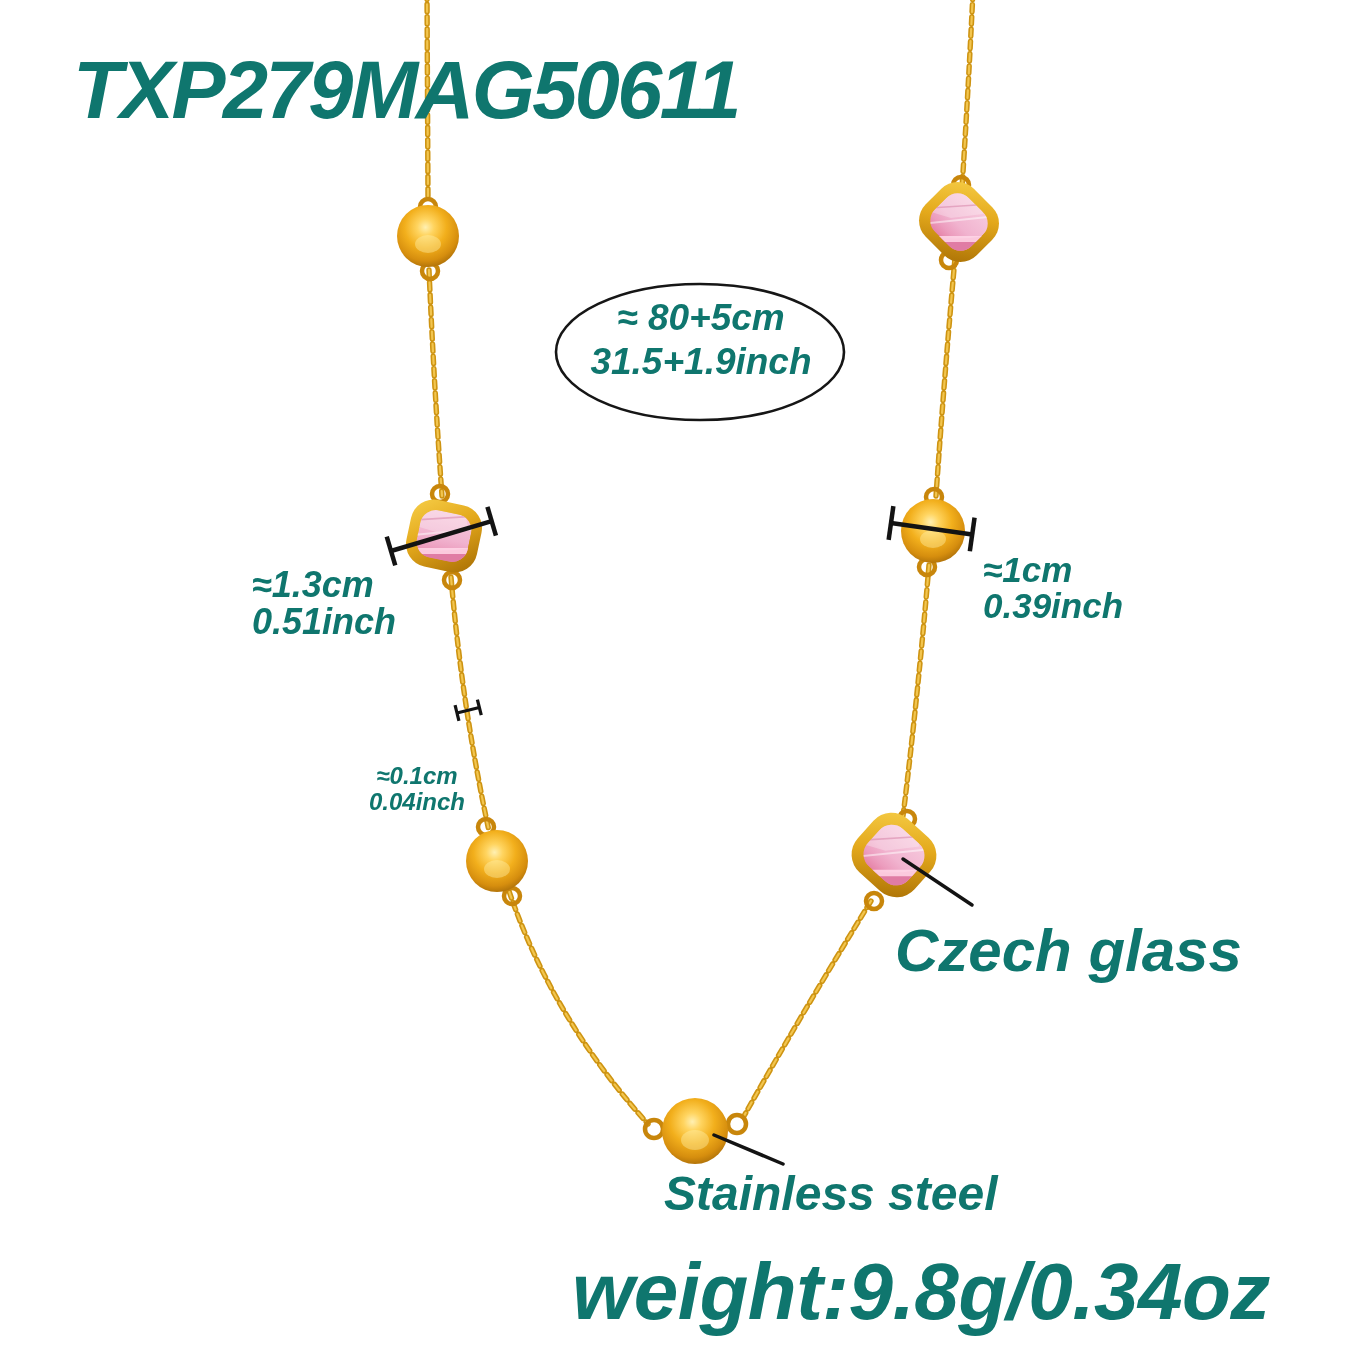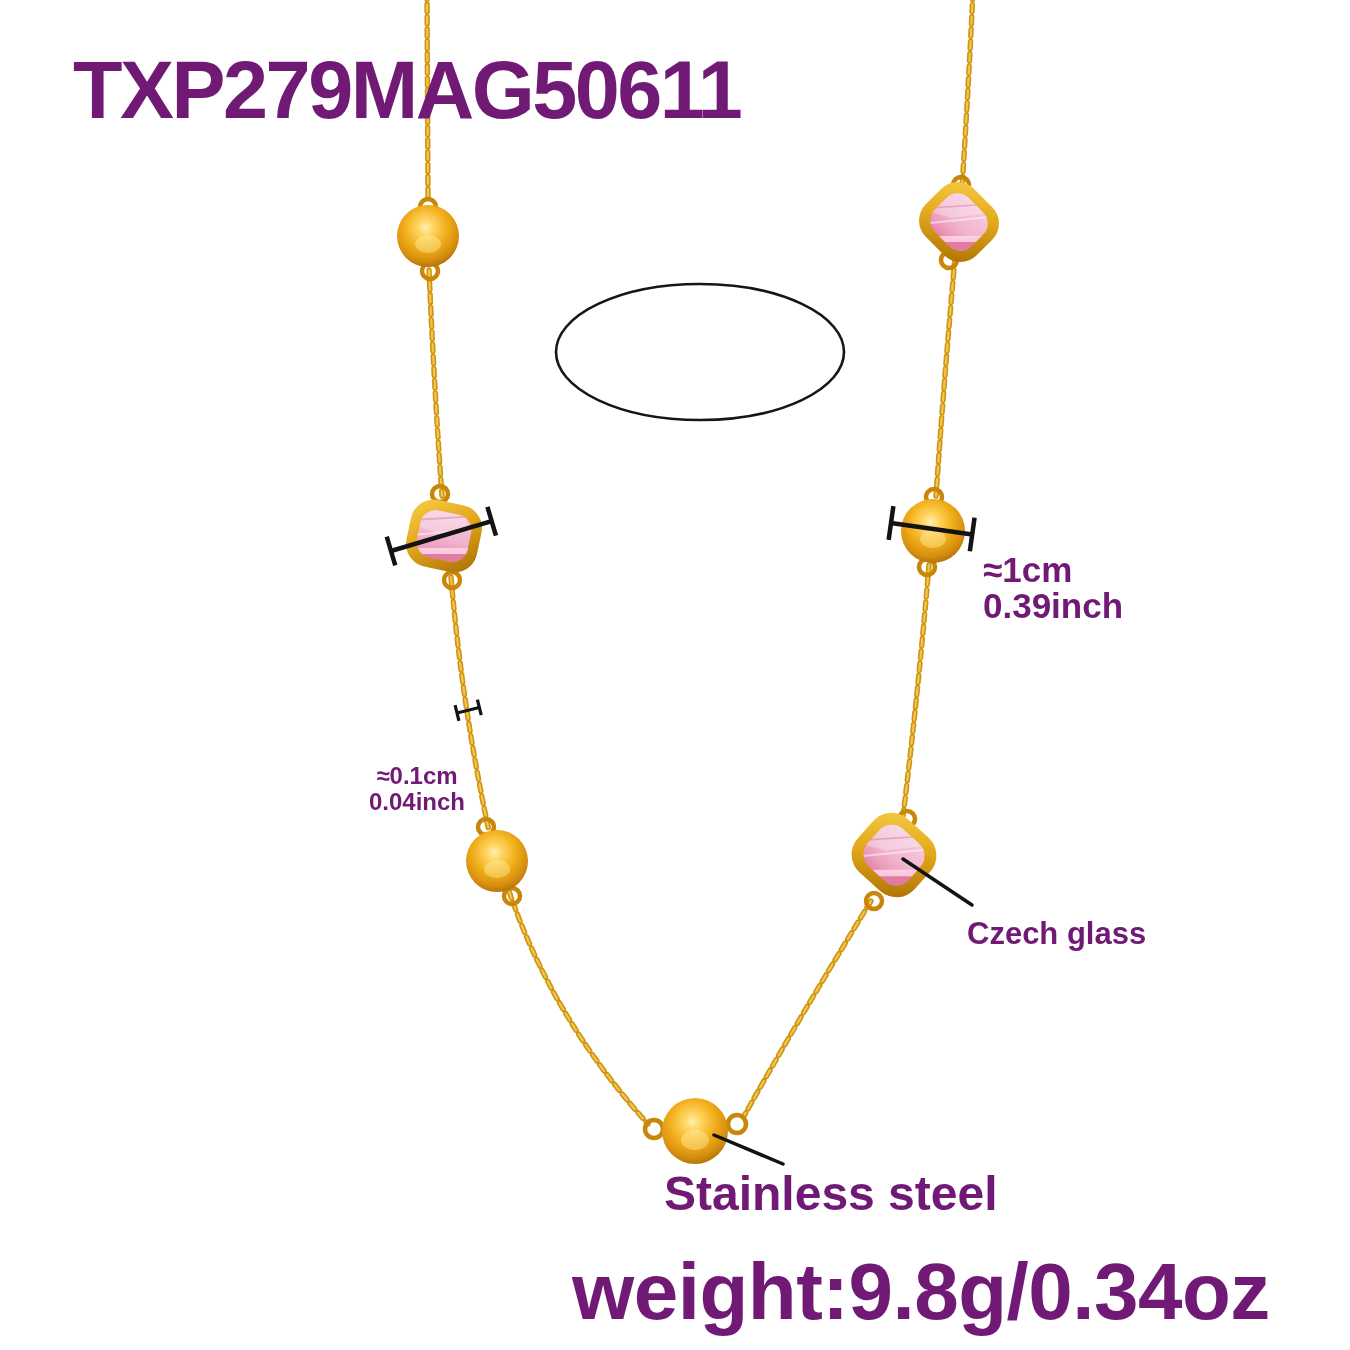--- a/index.html
+++ b/index.html
@@ -2,29 +2,30 @@
 <html><head>
 <meta charset="utf-8">
 <style>
   html,body{margin:0;padding:0;background:#ffffff;}
   .stage{
     position:relative;width:1350px;height:1350px;overflow:hidden;
     background:#ffffff;font-family:"Liberation Sans", sans-serif;
   }
   .stage svg{position:absolute;left:0;top:0;}
   .t{
-    position:absolute;font-weight:700;color:#701a75;white-space:nowrap;
+    position:absolute;font-weight:700;color:#0f766e;white-space:nowrap;
     font-family:"Liberation Sans", sans-serif;
+    font-style:italic;
   }
   .title{left:73px;top:44px;font-size:81px;letter-spacing:-2.5px;}
   .len-badge{left:556px;top:296px;width:290px;text-align:center;font-size:37px;line-height:44px;}
   .bead-size{left:252px;top:566px;font-size:36px;line-height:37px;}
   .ball-size{left:983px;top:552px;font-size:35px;line-height:36px;}
   .chain-size{left:362px;top:763px;width:110px;text-align:center;font-size:24px;line-height:26px;}
-  .czech{left:967px;top:916px;font-size:31px;}
+  .czech{left:895px;top:916px;font-size:60px;}
   .steel{left:664px;top:1166px;font-size:48px;}
   .weight{left:572px;top:1246px;font-size:80px;letter-spacing:-0.5px;}
 
   .chain{fill:none;stroke:#CE9412;stroke-width:5.4;stroke-dasharray:7.5 4.8;stroke-linecap:round;}
   .chain2{fill:none;stroke:#F2C54F;stroke-width:2.2;stroke-dasharray:7.5 4.8;stroke-linecap:round;}
   .ring{fill:none;stroke:#C8860B;stroke-width:4.5;}
   .meas line{stroke:#131313;stroke-width:4.5;}
   .meas-small line{stroke:#131313;stroke-width:3.2;}
   .ptr{stroke:#131313;stroke-width:3.5;stroke-linecap:round;}
 </style>
@@ -168,21 +169,29 @@
     </g>
 
     <line class="ptr" x1="903" y1="859" x2="972" y2="905"></line>
     <line class="ptr" x1="714" y1="1135" x2="783" y2="1164"></line>
 
     <ellipse cx="700" cy="352" rx="144" ry="68" fill="#FFFFFF" stroke="#161616" stroke-width="2.6"></ellipse>
   </svg>
 
   <div class="t title">TXP279MAG50611</div>
 
-
+  <div class="t len-badge">
+    <div>≈ 80+5cm</div>
+    <div>31.5+1.9inch</div>
+  </div>
+
+  <div class="t bead-size">
+    <div>≈1.3cm</div>
+    <div>0.51inch</div>
+  </div>
 
   <div class="t ball-size">
     <div>≈1cm</div>
     <div>0.39inch</div>
   </div>
 
   <div class="t chain-size">
     <div>≈0.1cm</div>
     <div>0.04inch</div>
   </div>

